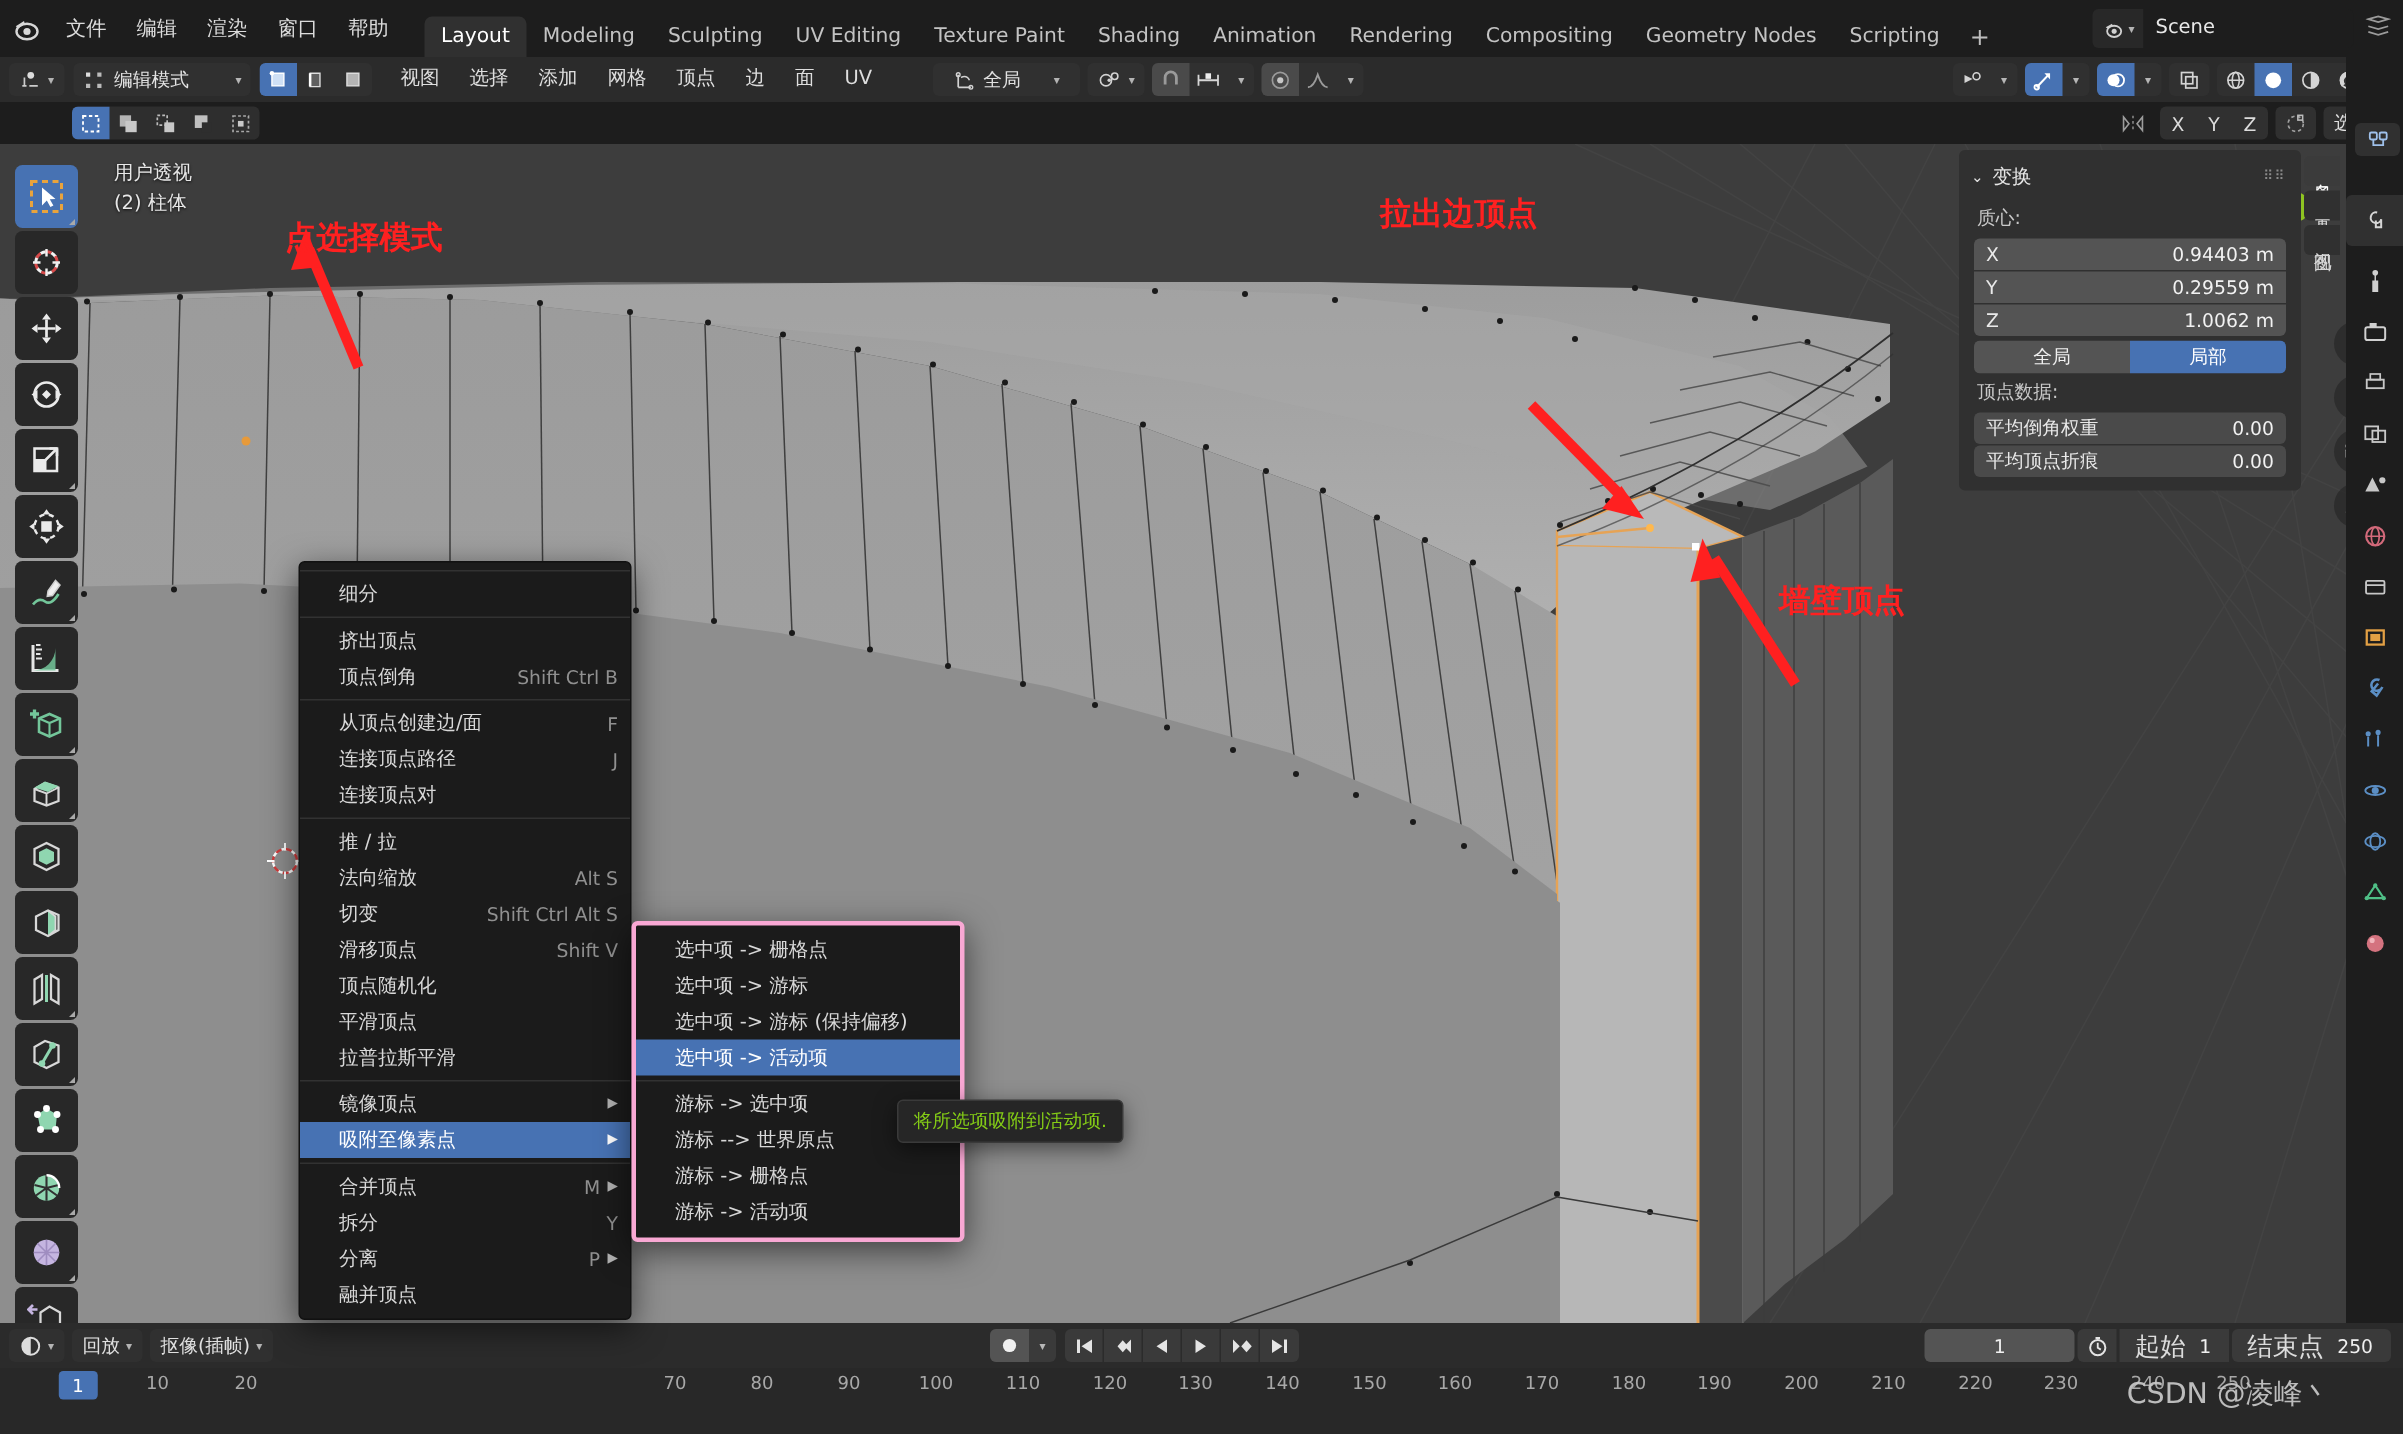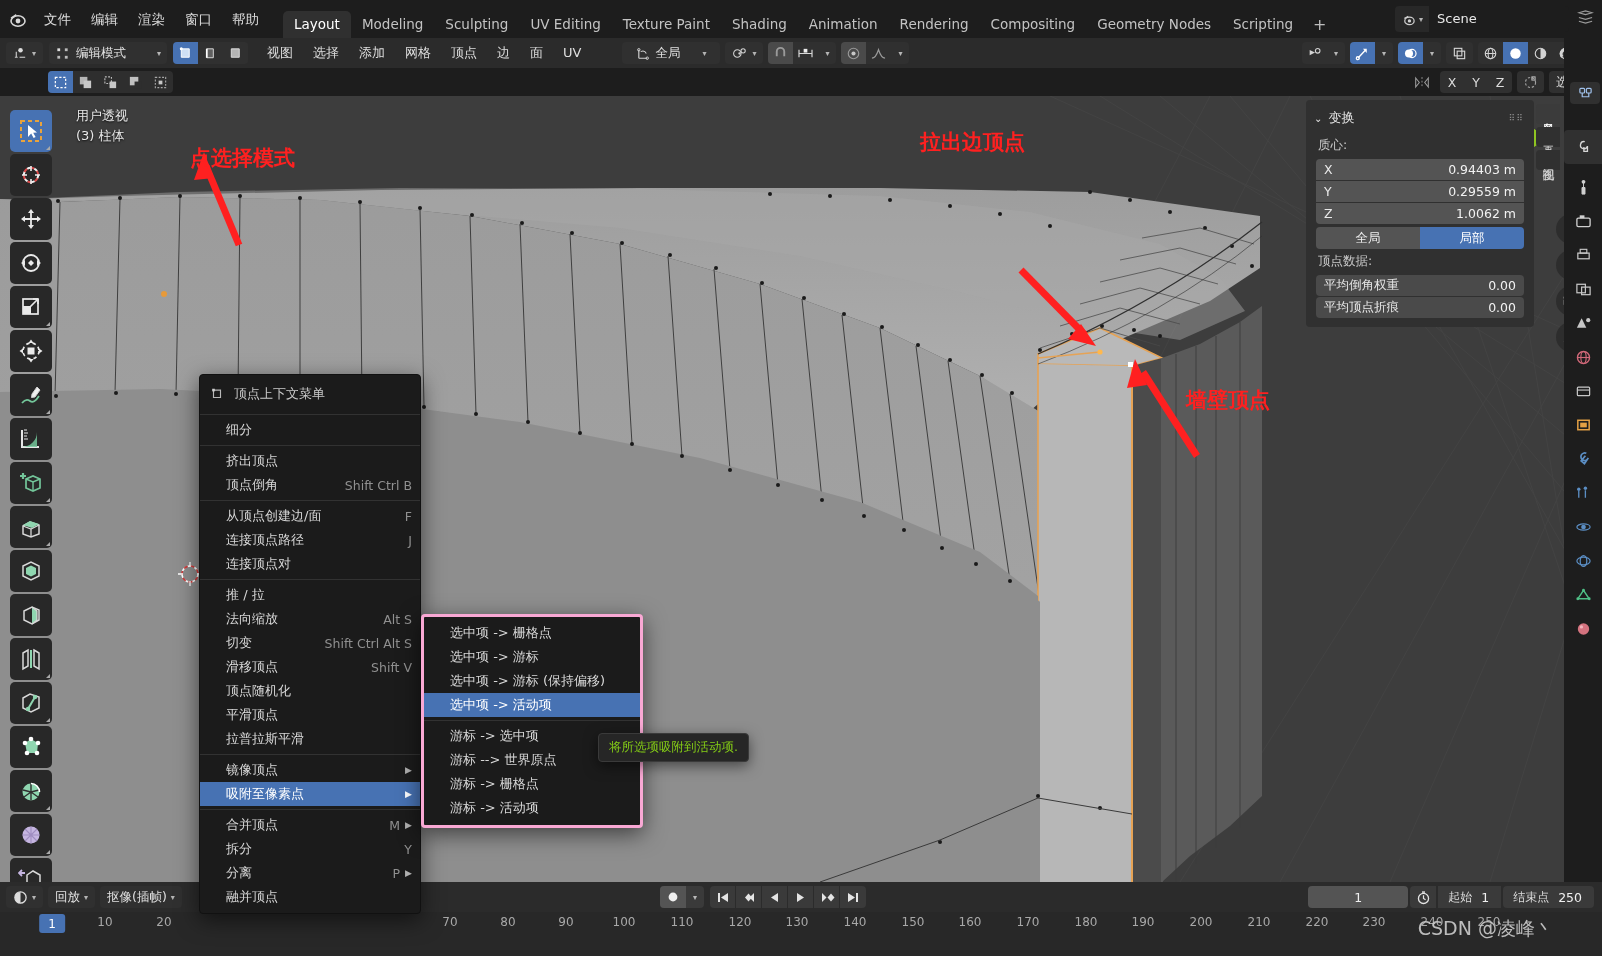--- a/index.html
+++ b/index.html
@@ -195,21 +195,21 @@
     position:absolute; top:2px; height: 19px; background:#4772b3; border-radius:3px;
     display:flex; align-items:center; justify-content:center; color:#fff; font-size:12px;
     padding: 0 9px; transform: translateX(-50%);
   }
   .tl-right { position:absolute; right: 8px; top: 4px; display:flex; align-items:center; gap: 2px; }
   .frmfield {
     background:#545454; border-radius:4px; height:22px; min-width: 100px;
     display:flex; align-items:center; justify-content:center; font-size:12.5px; color:#f0f0f0;
   }
   .frmpair { display:flex; background:#3a3a3a; border-radius:4px; height:22px; align-items:center; }
-  .frmpair .k { padding: 0 7px 0 10px; font-size:12px; color:#dcdcdc;}
+  .frmpair .k { padding: 0 7px 0 10px; font-size:17px; color:#dcdcdc;}
   .frmpair .v { padding: 0 12px 0 2px; font-size:12.5px; color:#f0f0f0;}
   .tl-center { position:absolute; left: 660px; top:4px; display:flex; align-items:center; gap:6px; }
   .recgrp { display:flex; background:#3a3a3a; border-radius:4px; height:22px; align-items:center; }
   .recgrp .rb { width:26px;height:22px; display:flex;align-items:center;justify-content:center; background:#545454; border-radius:4px 0 0 4px;}
   .recgrp .rd { width:18px;height:22px; display:flex;align-items:center;justify-content:center; }
   .playgrp { display:flex; background:#3a3a3a; border-radius:4px; height:22px; overflow:hidden; }
   .playgrp .pb { width:26px;height:22px; display:flex;align-items:center;justify-content:center; border-right:1px solid #2b2b2b;}
   .playgrp .pb:last-child { border-right:none; }
 
   
@@ -757,21 +757,21 @@
         <path d="M1096 250 L1068 243 L1081 228 Z" fill="#ff2020"></path>
       </g>
       <g>
         <path d="M1197 360 L1143 276" stroke="#ff2020" stroke-width="7" fill="none"></path>
         <path d="M1135 263 L1147 289 L1127 292 Z" fill="#ff2020"></path>
       </g>
     </svg>
 
     <div class="vp-text">
       <div>用户透视</div>
-      <div>(3) 柱体</div>
+      <div>(2) 柱体</div>
     </div>
 
     <div class="ltools">
       <div class="ltool on">
         <svg width="26" height="26" viewBox="0 0 26 26">
           <rect x="3" y="3" width="20" height="20" fill="none" stroke="#e8a33d" stroke-width="2" stroke-dasharray="4 3"></rect>
           <path d="M10 7 L10 19 L13.2 15.6 L15.6 20 L17.6 19 L15.2 14.8 L19 14.6 Z" fill="#fff"></path>
         </svg>
         <div class="corner"></div>
       </div>
@@ -1206,27 +1206,20 @@
         <div class="tl-tick" style="left:1259px">210</div>
         <div class="tl-tick" style="left:1317px">220</div>
         <div class="tl-tick" style="left:1374px">230</div>
         <div class="tl-tick" style="left:1432px">240</div>
         <div class="tl-tick" style="left:1489px">250</div>
       </div>
     </div>
   </div>
 
   <div class="ctxmenu">
-    <div class="ctx-title">
-      <svg width="14" height="14" viewBox="0 0 16 16">
-        <path d="M4 3.5 L12 3.5 L12 12 L4 12 Z" fill="none" stroke="#b8b8b8" stroke-width="1.3"></path>
-        <rect x="2.5" y="2" width="3" height="3" fill="#cfcfcf"></rect>
-      </svg>
-      <span>顶点上下文菜单</span>
-    </div>
     <div class="ctx-sep"></div>
 
     <div class="ctxitem">
       <span>细分</span>
     </div>
     <div class="ctx-sep"></div>
 
     <div class="ctxitem">
       <span>挤出顶点</span>
     </div>

